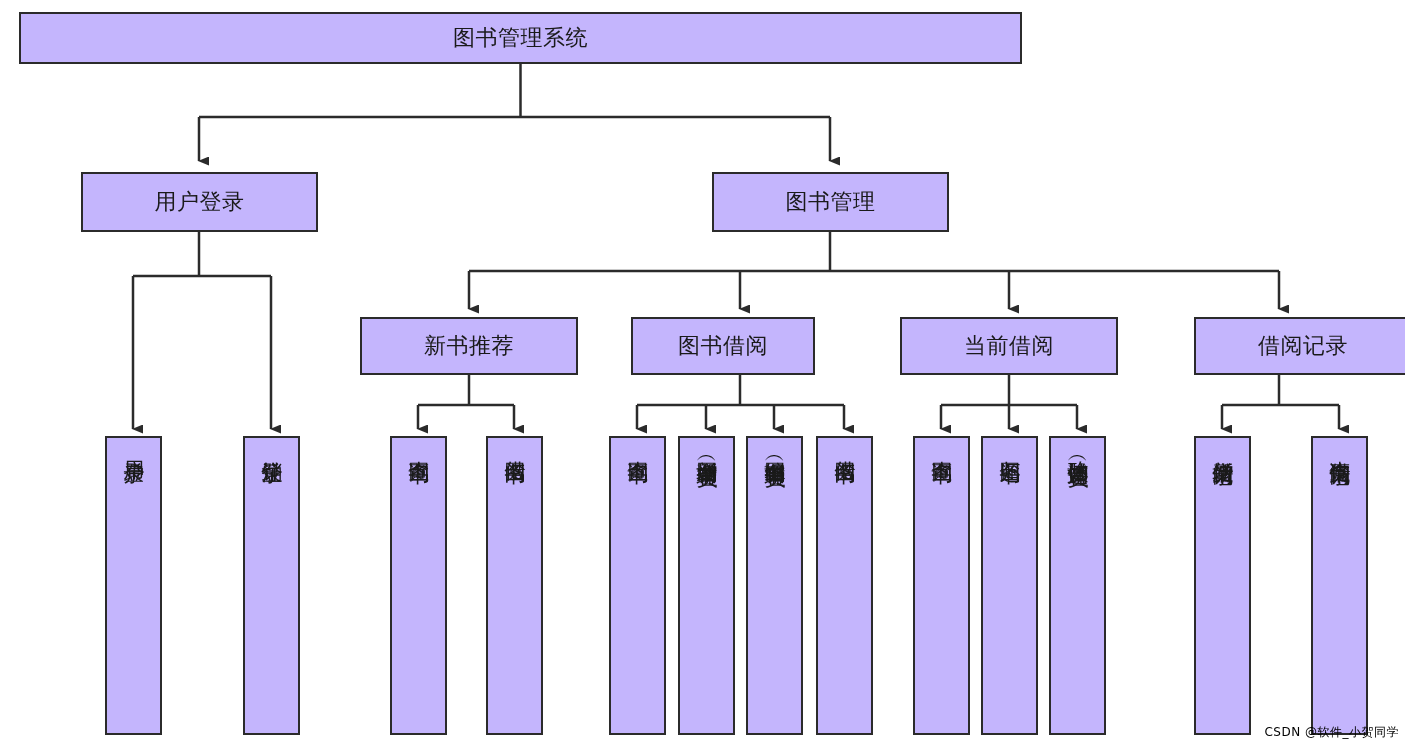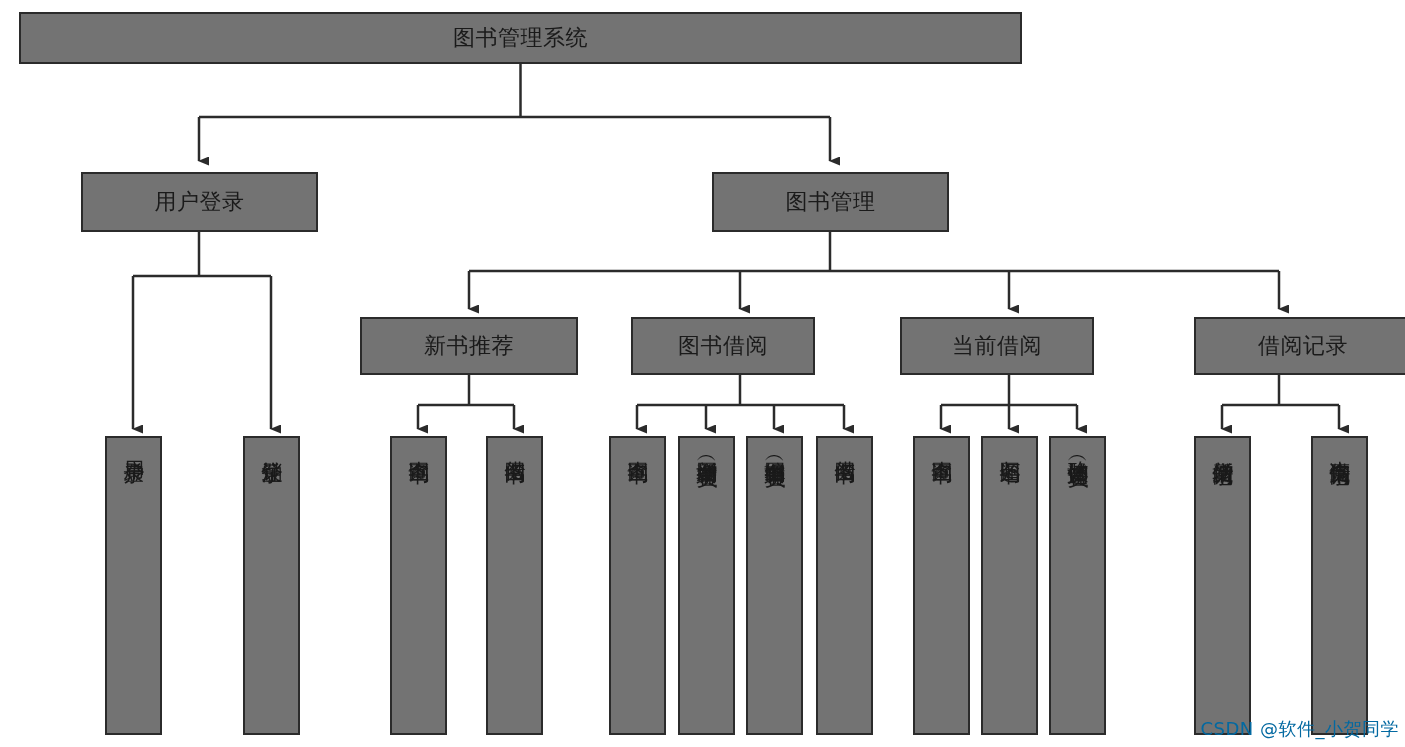--- a/index.html
+++ b/index.html
@@ -20,21 +20,21 @@
   #diagram-svg {
     position: absolute;
     left: 0;
     top: 0;
     width: 1405px;
     height: 747px;
   }
   .node {
     position: absolute;
     box-sizing: border-box;
-    background: #737373;
+    background: #c4b5fd;
     border: 2px solid #2b2b2b;
     display: flex;
     align-items: center;
     justify-content: center;
     color: #1a1a1a;
   }
   .node-label {
     display: block;
     text-align: center;
     line-height: 1.28;
@@ -55,22 +55,22 @@
     text-orientation: upright;
     font-size: 21px;
     line-height: 1.18;
     letter-spacing: 1px;
     white-space: nowrap;
   }
   #watermark {
     position: absolute;
     right: 6px;
     bottom: 6px;
-    font-size: 18px;
-    color: #0369a1;
+    font-size: 12px;
+    color: #000000;
     letter-spacing: 0.5px;
     white-space: nowrap;
     pointer-events: none;
   }
 </style>
 </head>
 <body>
 
 <div id="diagram-root">
 
@@ -137,21 +137,21 @@
   </div>
 
   <div class="node horizontal" style="left:360px; top:317px; width:218px; height:58px;">
     <span class="node-label">新书推荐</span>
   </div>
 
   <div class="node horizontal" style="left:631px; top:317px; width:184px; height:58px;">
     <span class="node-label">图书借阅</span>
   </div>
 
-  <div class="node horizontal" style="left:900px; top:317px; width:194px; height:58px;">
+  <div class="node horizontal" style="left:900px; top:317px; width:218px; height:58px;">
     <span class="node-label">当前借阅</span>
   </div>
 
   <div class="node horizontal" style="left:1170px; top:317px; width:218px; height:58px;margin-left:24px;">
     <span class="node-label">借阅记录</span>
   </div>
 
   <div class="node vertical" style="left:105px; top:436px; width:57px; height:299px;">
     <span class="node-label">用户登录</span>
   </div>

